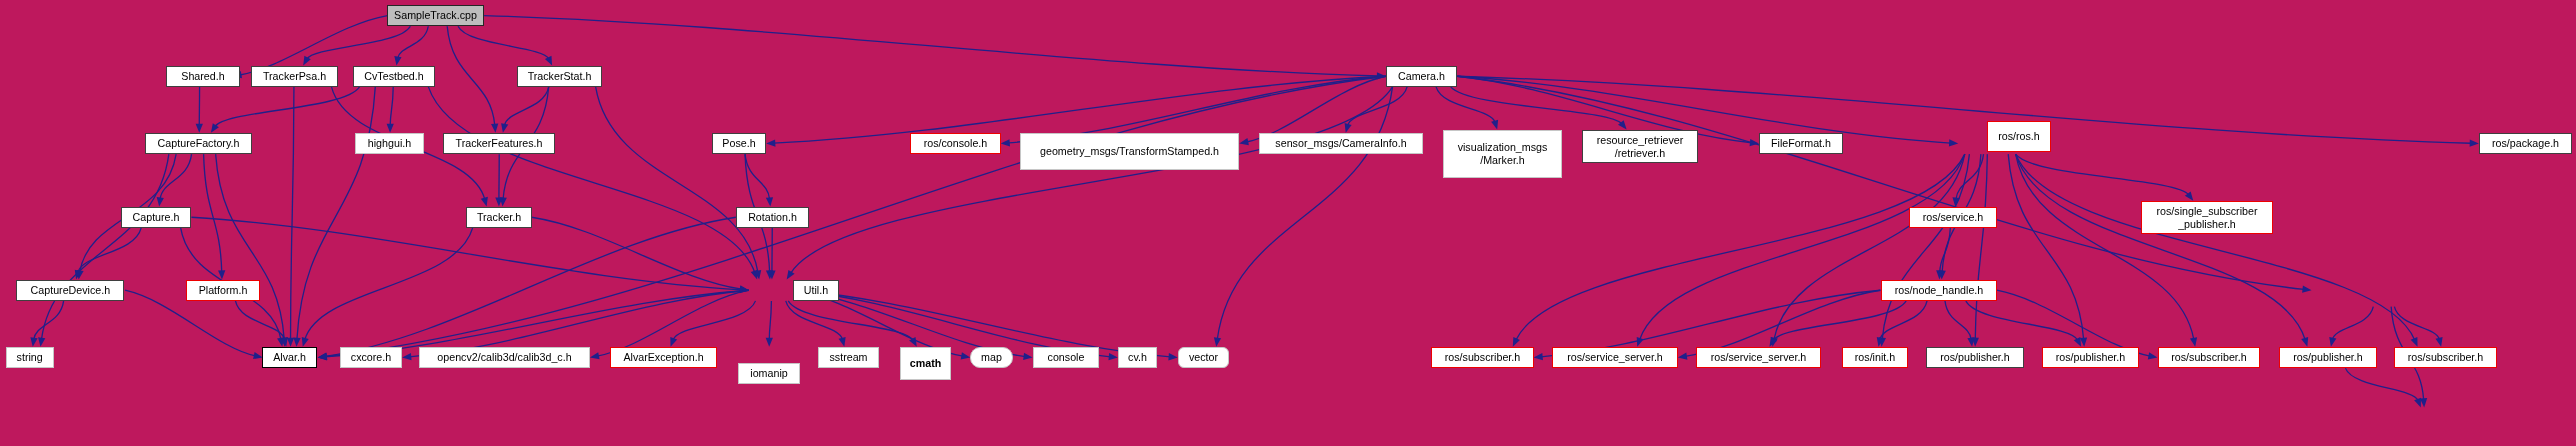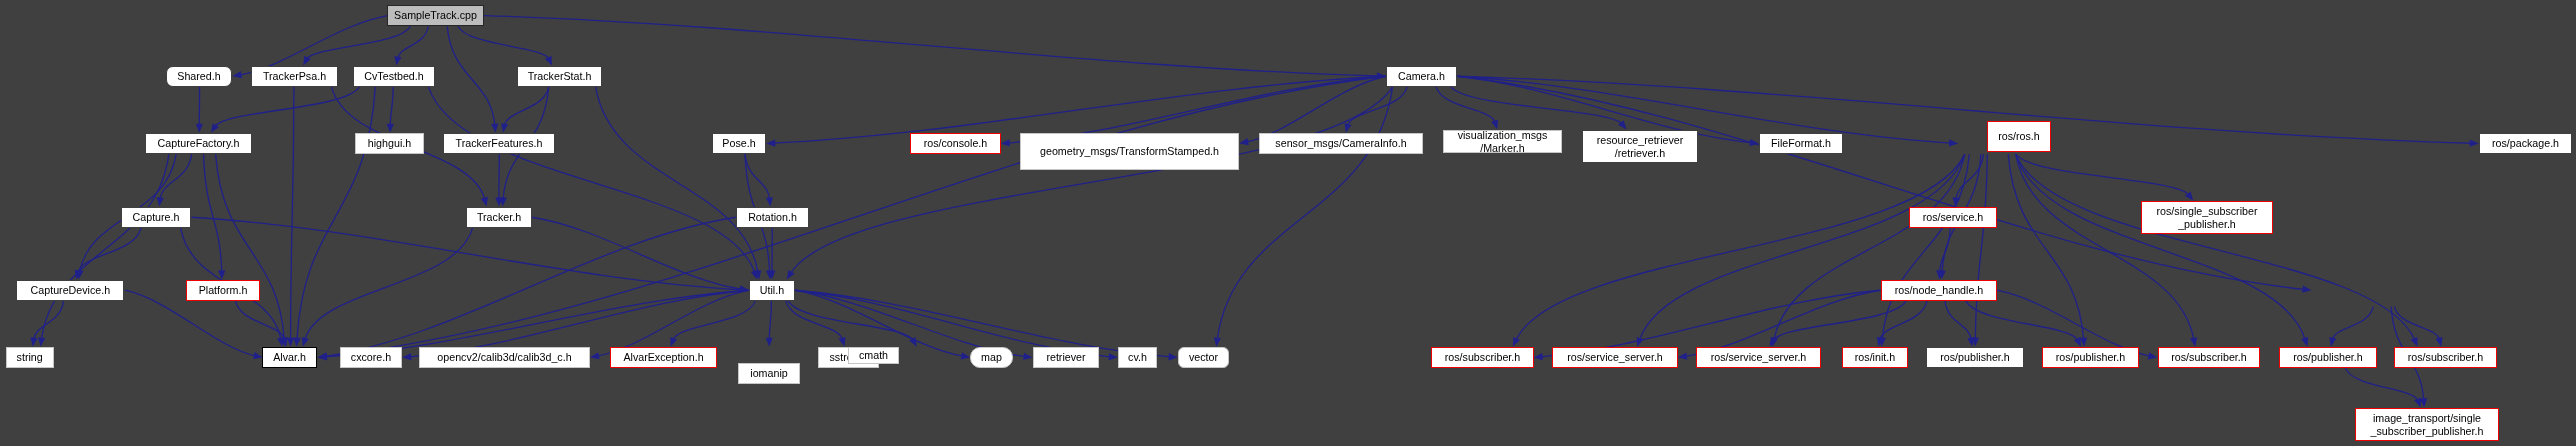--- a/index.html
+++ b/index.html
@@ -1,16 +1,16 @@
 <!DOCTYPE html>
 <html style="font-size:13px"><head>
 <meta charset="utf-8">
 <style>
   html,body{margin:0;padding:0;background:#fff;}
-  #graph{position:relative;background:#404040;overflow:hidden;}
+  #graph{position:relative;background:#be185d;overflow:hidden;}
   #edges{position:absolute;left:0;top:0;z-index:1;}
   .node{
     position:absolute;z-index:2;box-sizing:border-box;
     display:flex;align-items:center;justify-content:center;
     text-align:center;white-space:pre-line;
     background:#ffffff;border:0.8px solid #4d4d4d;color:#000;
     font:10.7px/1.18 "Liberation Sans","DejaVu Sans",sans-serif;
     padding:0 1.6px;
   }
   .t-root{background:#bdbdbd;border:1.1px solid #262626;}
@@ -184,66 +184,64 @@
       <polygon points="2842.58,423 2840.5248749196335,411.1772904584419 2849.235289477666,413.0146546394996" fill="#20208a"></polygon>
       <path d="M2920,374 C2925.7,398.5 2971.3,398.5 2974.960589175665,414.2341113690861" fill="none" stroke="#20208a" stroke-width="1.6"></path>
       <polygon points="2977,423 2970.1394983523037,413.15451793247513 2978.8100250877715,411.1372933450398" fill="#20208a"></polygon>
       <path d="M2916.04,374 C2920.068,435.5 2952.2920000000004,435.5 2955.731796847946,488.0192418442587" fill="none" stroke="#20208a" stroke-width="1.6"></path>
       <polygon points="2956.32,497 2951.1501460044547,486.1707521191571 2960.0332047532866,485.58894788110354" fill="#20208a"></polygon>
       <path d="M2860.28,449 C2869.476,473 2943.044,473 2949.0197971717225,488.59581689009843" fill="none" stroke="#20208a" stroke-width="1.6"></path>
       <polygon points="2952.24,497 2944.096303959784,488.18636199945945 2952.4090600775367,485.00119094700716" fill="#20208a"></polygon>
     </svg>
 
   <div class="node t-root" style="left: 387px; top: 4.9px; width: 97px; height: 21.3px;">SampleTrack.cpp</div>
-  <div class="node t-doc" style="left: 166px; top: 66px; width: 66px; height: 21.3px; border-radius: 7px;">Shared.h</div>
+  <div class="node t-doc" style="left: 166px; top: 66px; width: 74px; height: 21.3px;">Shared.h</div>
   <div class="node t-doc" style="left: 251px; top: 66px; width: 87px; height: 21.3px;">TrackerPsa.h</div>
   <div class="node t-doc" style="left: 353px; top: 66px; width: 82px; height: 21.3px;">CvTestbed.h</div>
   <div class="node t-doc" style="left: 517px; top: 66px; width: 85px; height: 21.3px;">TrackerStat.h</div>
   <div class="node t-doc" style="left: 1386px; top: 66px; width: 71px; height: 21.3px;">Camera.h</div>
   <div class="node t-doc" style="left: 145px; top: 133px; width: 107px; height: 21.3px;">CaptureFactory.h</div>
   <div class="node t-ext" style="left: 355px; top: 133px; width: 69px; height: 21.3px;">highgui.h</div>
   <div class="node t-doc" style="left: 443px; top: 133px; width: 112px; height: 21.3px;">TrackerFeatures.h</div>
   <div class="node t-doc" style="left: 712px; top: 133px; width: 54px; height: 21.3px;">Pose.h</div>
   <div class="node t-trunc" style="left: 910px; top: 133px; width: 91px; height: 21.3px;">ros/console.h</div>
   <div class="node t-ext" style="left: 1020px; top: 133px; width: 219px; height: 37px;">geometry_msgs/TransformStamped.h</div>
   <div class="node t-ext" style="left: 1259px; top: 133px; width: 164px; height: 21.3px;">sensor_msgs/CameraInfo.h</div>
-  <div class="node t-ext" style="left: 1443px; top: 130px; width: 119px; height: 23px; text-align: center;">visualization_msgs
+  <div class="node t-ext" style="left: 1443px; top: 130px; width: 119px; height: 48px; text-align: center;">visualization_msgs
 /Marker.h</div>
   <div class="node t-doc" style="left: 1582px; top: 130px; width: 116px; height: 33px;">resource_retriever
 /retriever.h</div>
   <div class="node t-doc" style="left: 1759px; top: 133px; width: 84px; height: 21.3px;">FileFormat.h</div>
   <div class="node t-trunc" style="left: 1958px; top: 121px; width: 64px; height: 31px; margin-left: 29px;">ros/ros.h</div>
   <div class="node t-doc" style="left: 2479px; top: 133px; width: 93px; height: 21.3px;">ros/package.h</div>
   <div class="node t-doc" style="left: 121px; top: 207px; width: 70px; height: 21.3px;">Capture.h</div>
   <div class="node t-doc" style="left: 466px; top: 207px; width: 66px; height: 21.3px;">Tracker.h</div>
   <div class="node t-doc" style="left: 736px; top: 207px; width: 73px; height: 21.3px;">Rotation.h</div>
   <div class="node t-trunc" style="left: 1909px; top: 207px; width: 88px; height: 21.3px;">ros/service.h</div>
   <div class="node t-trunc" style="left: 2141px; top: 201px; width: 132px; height: 33px;">ros/single_subscriber
 _publisher.h</div>
   <div class="node t-doc" style="left: 16.4px; top: 280px; width: 108px; height: 21.3px;">CaptureDevice.h</div>
   <div class="node t-trunc" style="left: 186px; top: 280px; width: 74px; height: 21.3px;">Platform.h</div>
-  <div class="node t-doc" style="left: 749px; top: 280px; width: 46px; height: 21.3px;">Util.h</div>
+  <div class="node t-doc" style="left: 793px; top: 280px; width: 46px; height: 21.3px;">Util.h</div>
   <div class="node t-trunc" style="left: 1881px; top: 280px; width: 116px; height: 21.3px;">ros/node_handle.h</div>
   <div class="node t-ext" style="left: 5.7px; top: 347px; width: 48px; height: 21.3px;">string</div>
   <div class="node t-bold" style="left: 262px; top: 347px; width: 55px; height: 21.3px;">Alvar.h</div>
   <div class="node t-ext" style="left: 340px; top: 347px; width: 62px; height: 21.3px;">cxcore.h</div>
   <div class="node t-ext" style="left: 419px; top: 347px; width: 171px; height: 21.3px;">opencv2/calib3d/calib3d_c.h</div>
   <div class="node t-trunc" style="left: 610px; top: 347px; width: 107px; height: 21.3px;">AlvarException.h</div>
   <div class="node t-ext" style="left: 738px; top: 347px; width: 62px; height: 21.3px; margin-top: 16px;">iomanip</div>
   <div class="node t-ext" style="left: 818px; top: 347px; width: 61px; height: 21.3px;">sstream</div>
-  <div class="node t-ext" style="left: 848px; top: 347px; width: 51px; height: 17px;">cmath</div>
+  <div class="node t-ext" style="left: 900px; top: 347px; width: 51px; height: 33px; font-weight: bold;">cmath</div>
   <div class="node t-ext" style="left: 970px; top: 347px; width: 43px; height: 21.3px; border-radius: 10px;">map</div>
-  <div class="node t-ext" style="left: 1033px; top: 347px; width: 66px; height: 21.3px;">retriever</div>
+  <div class="node t-ext" style="left: 1033px; top: 347px; width: 66px; height: 21.3px;">console</div>
   <div class="node t-ext" style="left: 1118px; top: 347px; width: 39px; height: 21.3px;">cv.h</div>
   <div class="node t-ext" style="left: 1178px; top: 347px; width: 51px; height: 21.3px; border-radius: 6px;">vector</div>
   <div class="node t-trunc" style="left: 1431px; top: 347px; width: 103px; height: 21.3px;">ros/subscriber.h</div>
   <div class="node t-trunc" style="left: 1552px; top: 347px; width: 126px; height: 21.3px;">ros/service_server.h</div>
   <div class="node t-trunc" style="left: 1696px; top: 347px; width: 125px; height: 21.3px;">ros/service_server.h</div>
   <div class="node t-trunc" style="left: 1842px; top: 347px; width: 66px; height: 21.3px;">ros/init.h</div>
   <div class="node t-doc" style="left: 1926px; top: 347px; width: 98px; height: 21.3px;">ros/publisher.h</div>
   <div class="node t-trunc" style="left: 2042px; top: 347px; width: 97px; height: 21.3px;">ros/publisher.h</div>
   <div class="node t-trunc" style="left: 2158px; top: 347px; width: 102px; height: 21.3px;">ros/subscriber.h</div>
   <div class="node t-trunc" style="left: 2279px; top: 347px; width: 98px; height: 21.3px;">ros/publisher.h</div>
   <div class="node t-trunc" style="left: 2394px; top: 347px; width: 103px; height: 21.3px;">ros/subscriber.h</div>
-  <div class="node t-trunc" style="left: 2355px; top: 408px; width: 144px; height: 33px;">image_transport/single
-_subscriber_publisher.h</div>
 </div>
 
 
 </body></html>

